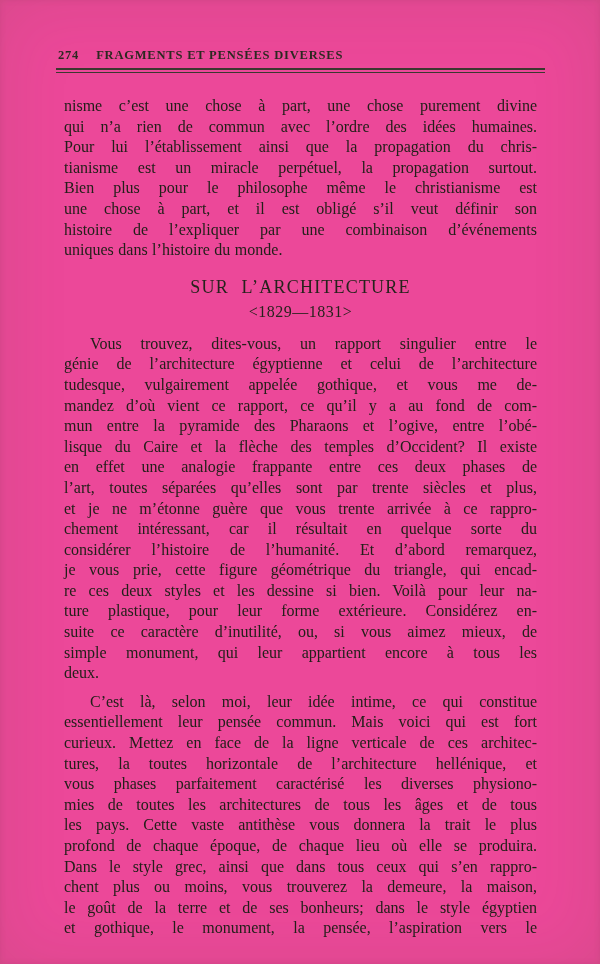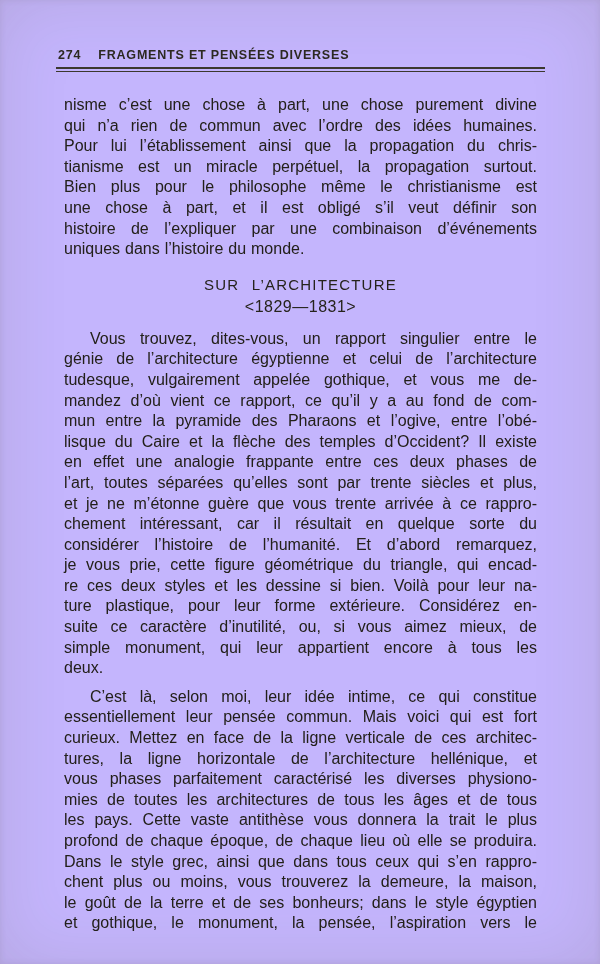--- a/index.html
+++ b/index.html
@@ -1,25 +1,25 @@
 <!DOCTYPE html>
 <html><head>
 <meta charset="utf-8">
 <style>
   html, body { margin: 0; padding: 0; background: #cfccc5; }
   .page {
     position: relative;
     width: 600px;
     height: 964px;
     margin: 0 auto;
-    background: #c4b5fd;
+    background: #ec4899;
     box-sizing: border-box;
     padding: 48px 55px 0 56px;
     overflow: hidden;
-    font-family: Liberation Sans, sans-serif;
+    font-family: Liberation Serif, serif;
     color: #23201a;
     box-shadow: inset 0 0 70px rgba(95, 85, 60, 0.14), inset 0 0 6px rgba(70,60,40,0.10);
   }
   .running-header {
     display: flex;
     align-items: baseline;
     gap: 17px;
     font-weight: bold;
     font-size: 12.5px;
     letter-spacing: 0.8px;
@@ -38,21 +38,21 @@
     font-size: 16px;
     line-height: 20.6px;
     text-align: justify;
     text-align-last: justify;
     word-spacing: 0.5px;
   }
   .line.indent { text-indent: 26px; }
   .line.last { text-align-last: left; }
   .heading { text-align: center; margin: 16px 0 13px 0; }
   .heading-title {
-    font-size: 15px;
+    font-size: 18px;
     letter-spacing: 1.2px;
     word-spacing: 7px;
     color: #26231c;
   }
   .heading-sub {
     font-size: 16px;
     letter-spacing: 0.5px;
     margin-top: 5px;
     color: #26231c;
   }
@@ -97,21 +97,21 @@
         <div class="line">re ces deux styles et les dessine si bien. Voilà pour leur na-</div>
         <div class="line">ture plastique, pour leur forme extérieure. Considérez en-</div>
         <div class="line">suite ce caractère d’inutilité, ou, si vous aimez mieux, de</div>
         <div class="line">simple monument, qui leur appartient encore à tous les</div>
         <div class="line last">deux.</div>
       </div>
       <div class="paragraph">
         <div class="line indent">C’est là, selon moi, leur idée intime, ce qui constitue</div>
         <div class="line">essentiellement leur pensée commun. Mais voici qui est fort</div>
         <div class="line">curieux. Mettez en face de la ligne verticale de ces architec-</div>
-        <div class="line">tures, la ligne horizontale de l’architecture hellénique, et</div>
+        <div class="line">tures, la toutes horizontale de l’architecture hellénique, et</div>
         <div class="line">vous phases parfaitement caractérisé les diverses physiono-</div>
         <div class="line">mies de toutes les architectures de tous les âges et de tous</div>
         <div class="line">les pays. Cette vaste antithèse vous donnera la trait le plus</div>
         <div class="line">profond de chaque époque, de chaque lieu où elle se produira.</div>
         <div class="line">Dans le style grec, ainsi que dans tous ceux qui s’en rappro-</div>
         <div class="line">chent plus ou moins, vous trouverez la demeure, la maison,</div>
         <div class="line">le goût de la terre et de ses bonheurs; dans le style égyptien</div>
         <div class="line">et gothique, le monument, la pensée, l’aspiration vers le</div>
       </div>
     </div>

